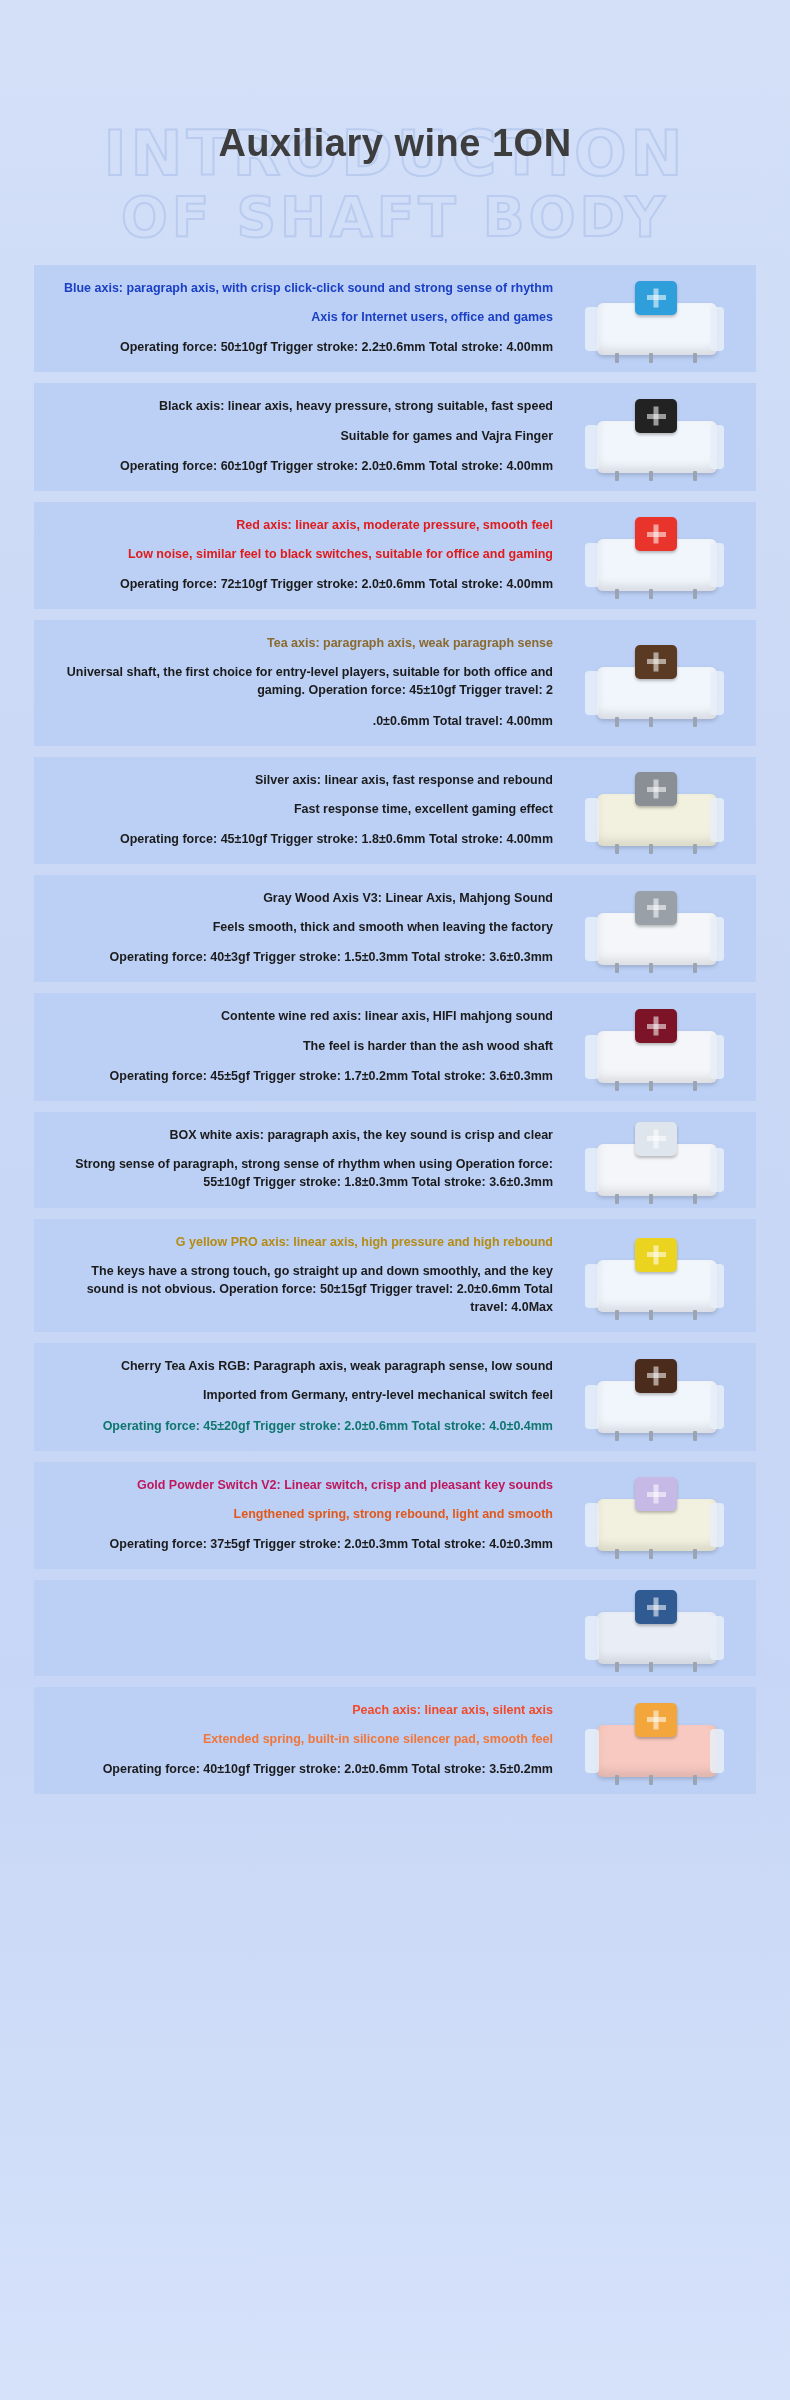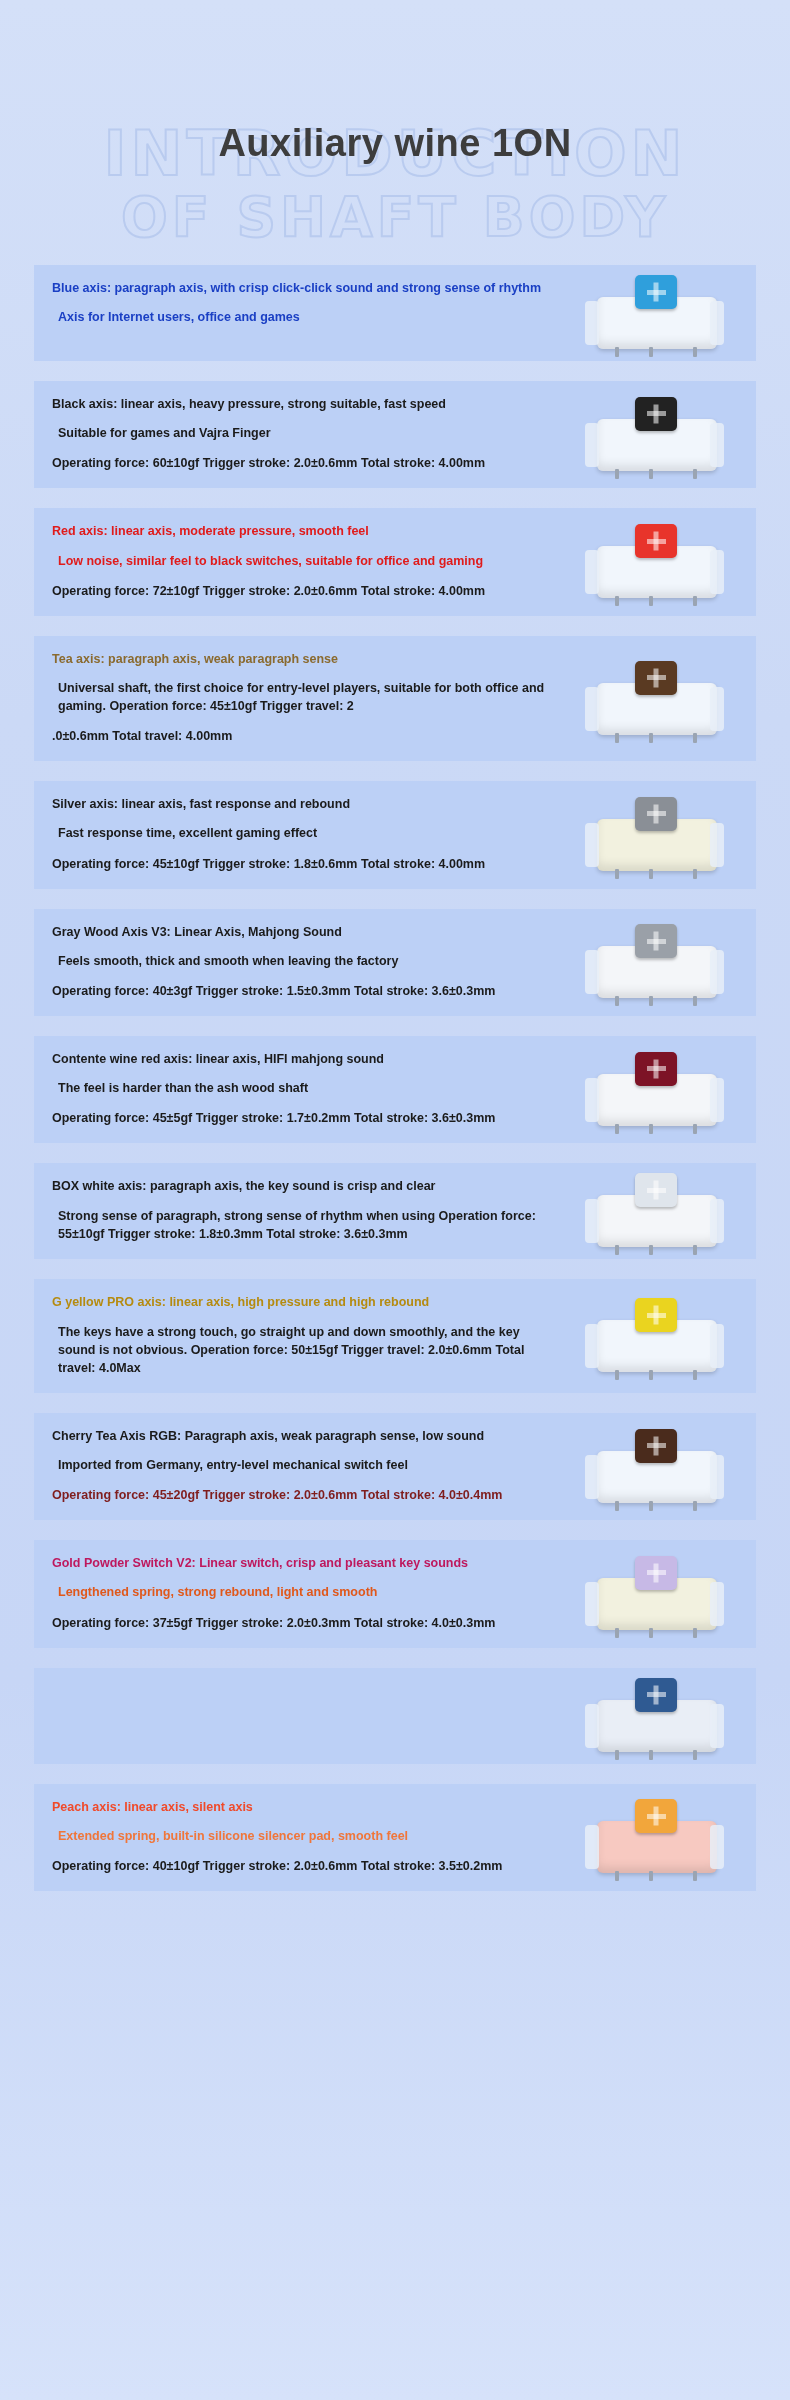--- a/index.html
+++ b/index.html
@@ -49,25 +49,26 @@
     font-family:"Liberation Sans", sans-serif;
   }
   
   .cards{
     padding:0 34px;
   }
   .card{
     position:relative;
     background:#bcd0f6;
     border-radius:0;
-    margin-bottom:20px;
+    margin-bottom:11px;
     padding:14px 18px 16px 18px;
     min-height:96px;
     box-sizing:border-box;
     overflow:hidden;
+    text-align:right;
   }
   .card .text{
     width:calc(100% - 185px);
   }
   .line{
     font-size:12.5px;
     line-height:1.45;
     margin:0 0 11px 0;
     font-weight:bold;
     color:#222;
@@ -157,20 +158,21 @@
     <div class="outline-line outline-1">INTRODUCTION</div>
     <div class="outline-line outline-2">OF SHAFT BODY</div>
     <div class="headline">Auxiliary wine 1ON</div>
   </div>
 
   <div class="cards" id="cards">
       <div class="card">
         <div class="text">
           <p class="line" style="color: rgb(26, 63, 196);">Blue axis: paragraph axis, with crisp click-click sound and strong sense of rhythm</p>
           <p class="line sub indent" style="color: rgb(26, 63, 196);">Axis for Internet users, office and games</p>
+          <p class="line" style="color: rgb(27, 27, 27);">Operating force: 50±10gf Trigger stroke: 2.2±0.6mm Total stroke: 4.00mm</p>
         </div>
         <div class="switch">
           <div class="sw-base clear"></div>
           <div class="sw-clip"></div>
           <div class="sw-clip right"></div>
           <div class="sw-stem" style="background:#2f9fdc">
             <span class="sw-cross"></span>
           </div>
           <div class="pins">
             <i></i>
@@ -334,21 +336,21 @@
             <i></i>
             <i></i>
             <i></i>
           </div>
         </div>
       </div>
       <div class="card">
         <div class="text">
           <p class="line" style="color: rgb(27, 27, 27);">Cherry Tea Axis RGB: Paragraph axis, weak paragraph sense, low sound</p>
           <p class="line sub indent" style="color: rgb(27, 27, 27);">Imported from Germany, entry-level mechanical switch feel</p>
-          <p class="line" style="color: #7f1d1d;">Operating force: 45±20gf Trigger stroke: 2.0±0.6mm Total stroke: 4.0±0.4mm</p>
+          <p class="line" style="color: #0f766e;">Operating force: 45±20gf Trigger stroke: 2.0±0.6mm Total stroke: 4.0±0.4mm</p>
         </div>
         <div class="switch">
           <div class="sw-base clear"></div>
           <div class="sw-clip"></div>
           <div class="sw-clip right"></div>
           <div class="sw-stem" style="background:#4a2b1c">
             <span class="sw-cross"></span>
           </div>
           <div class="pins">
             <i></i>

